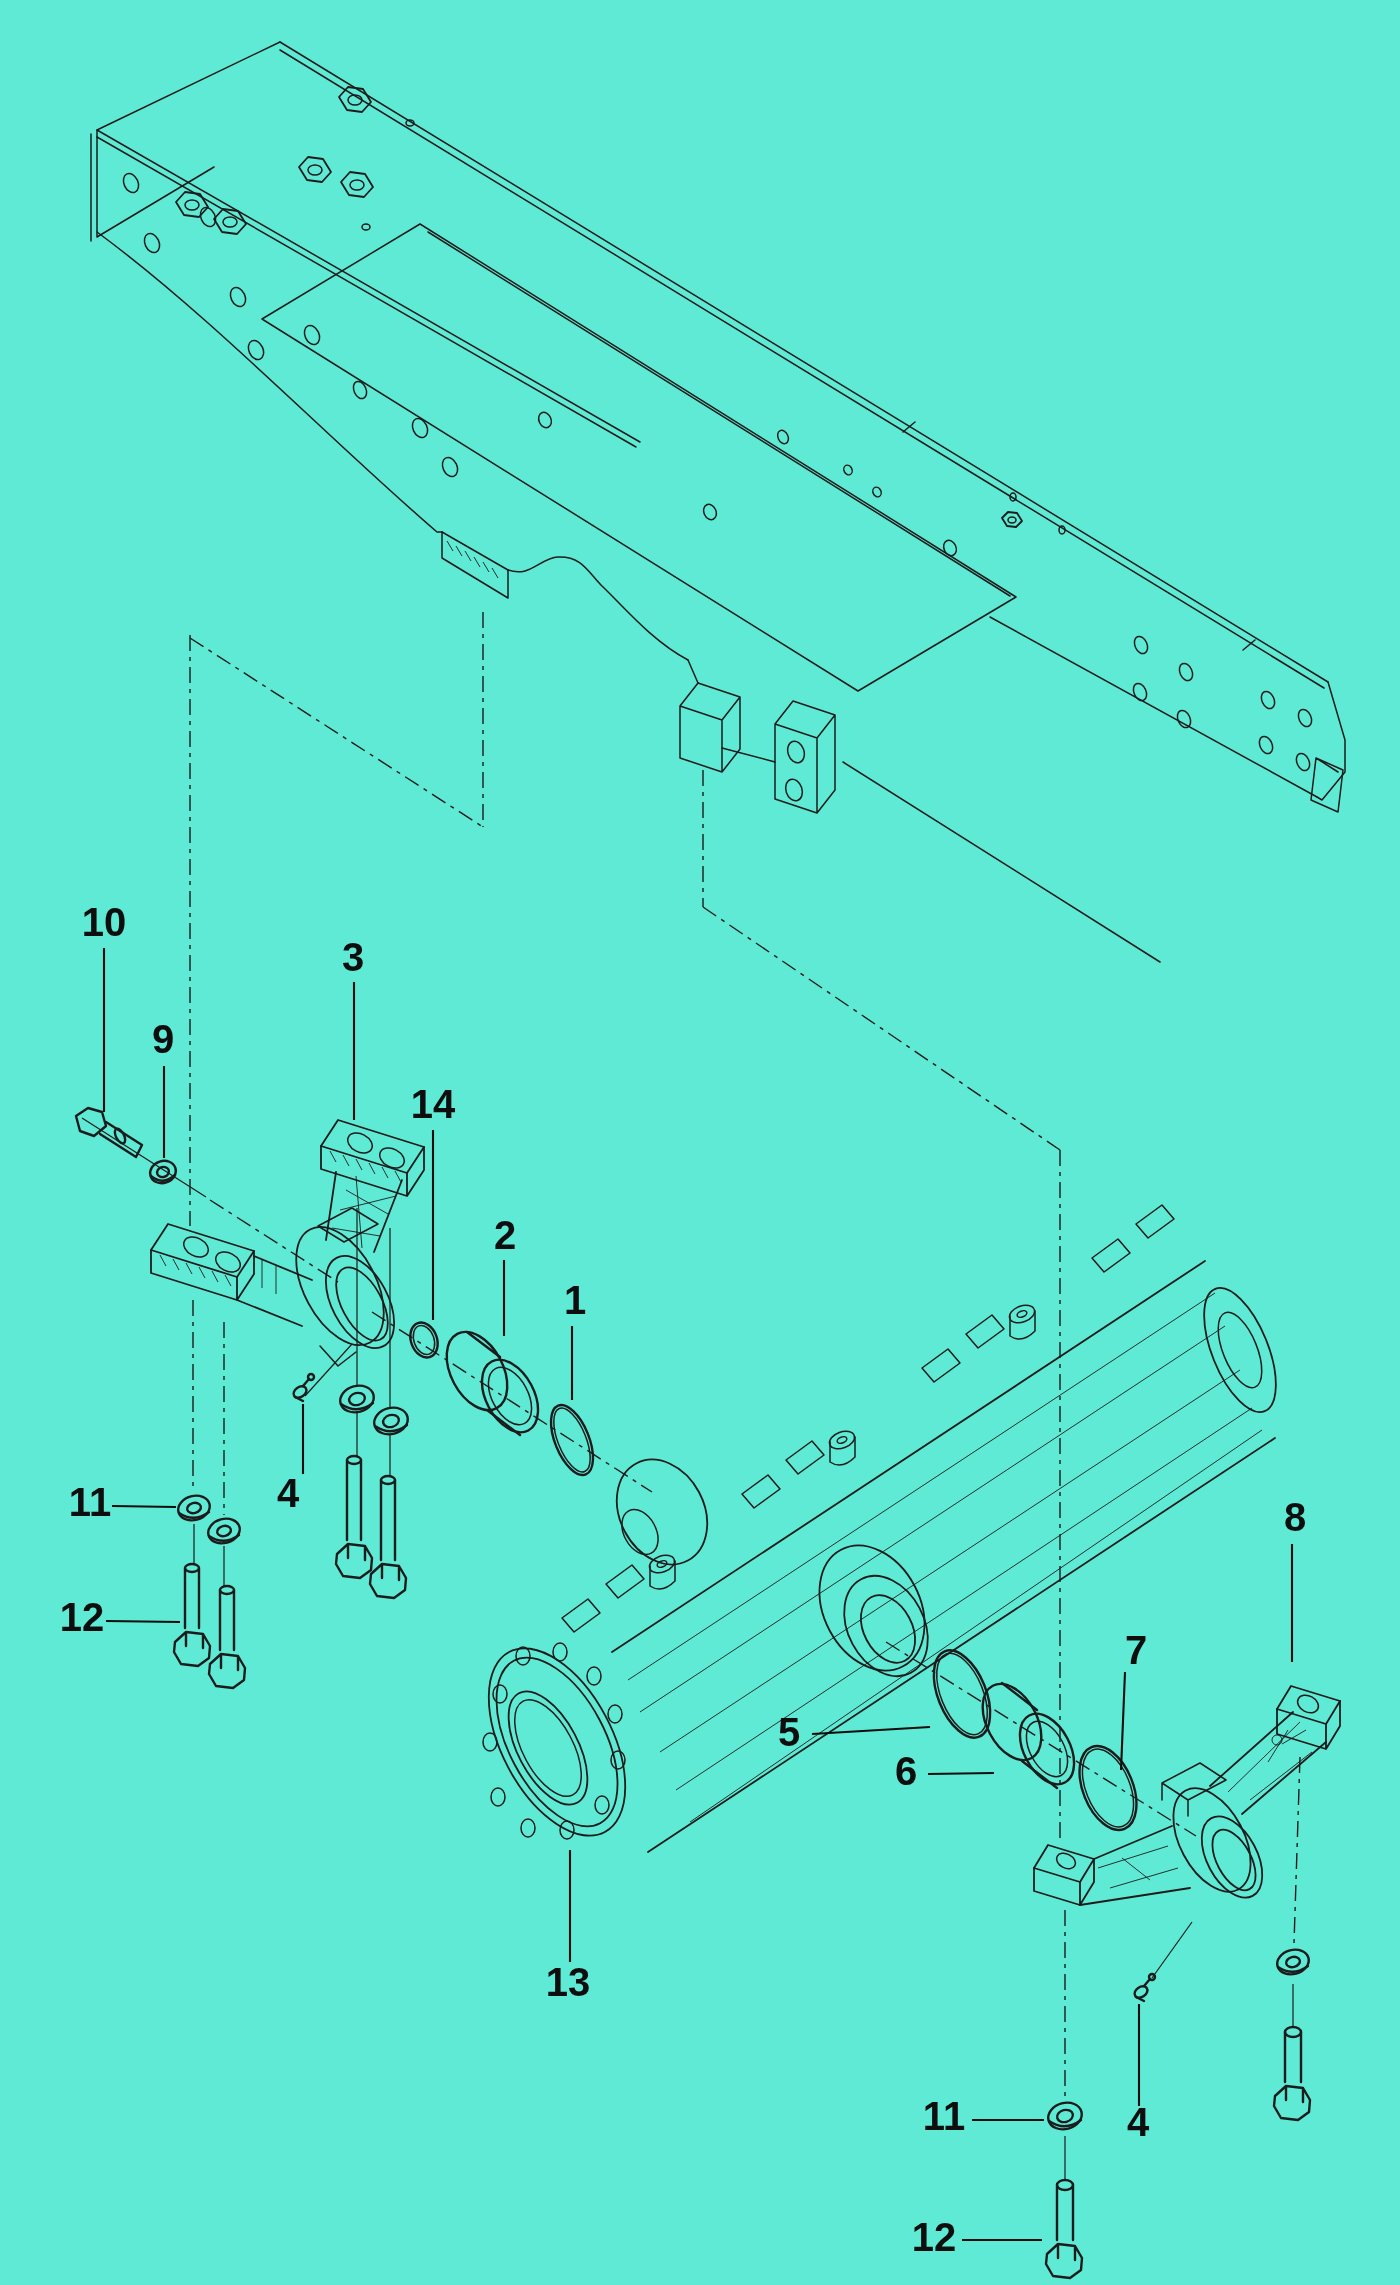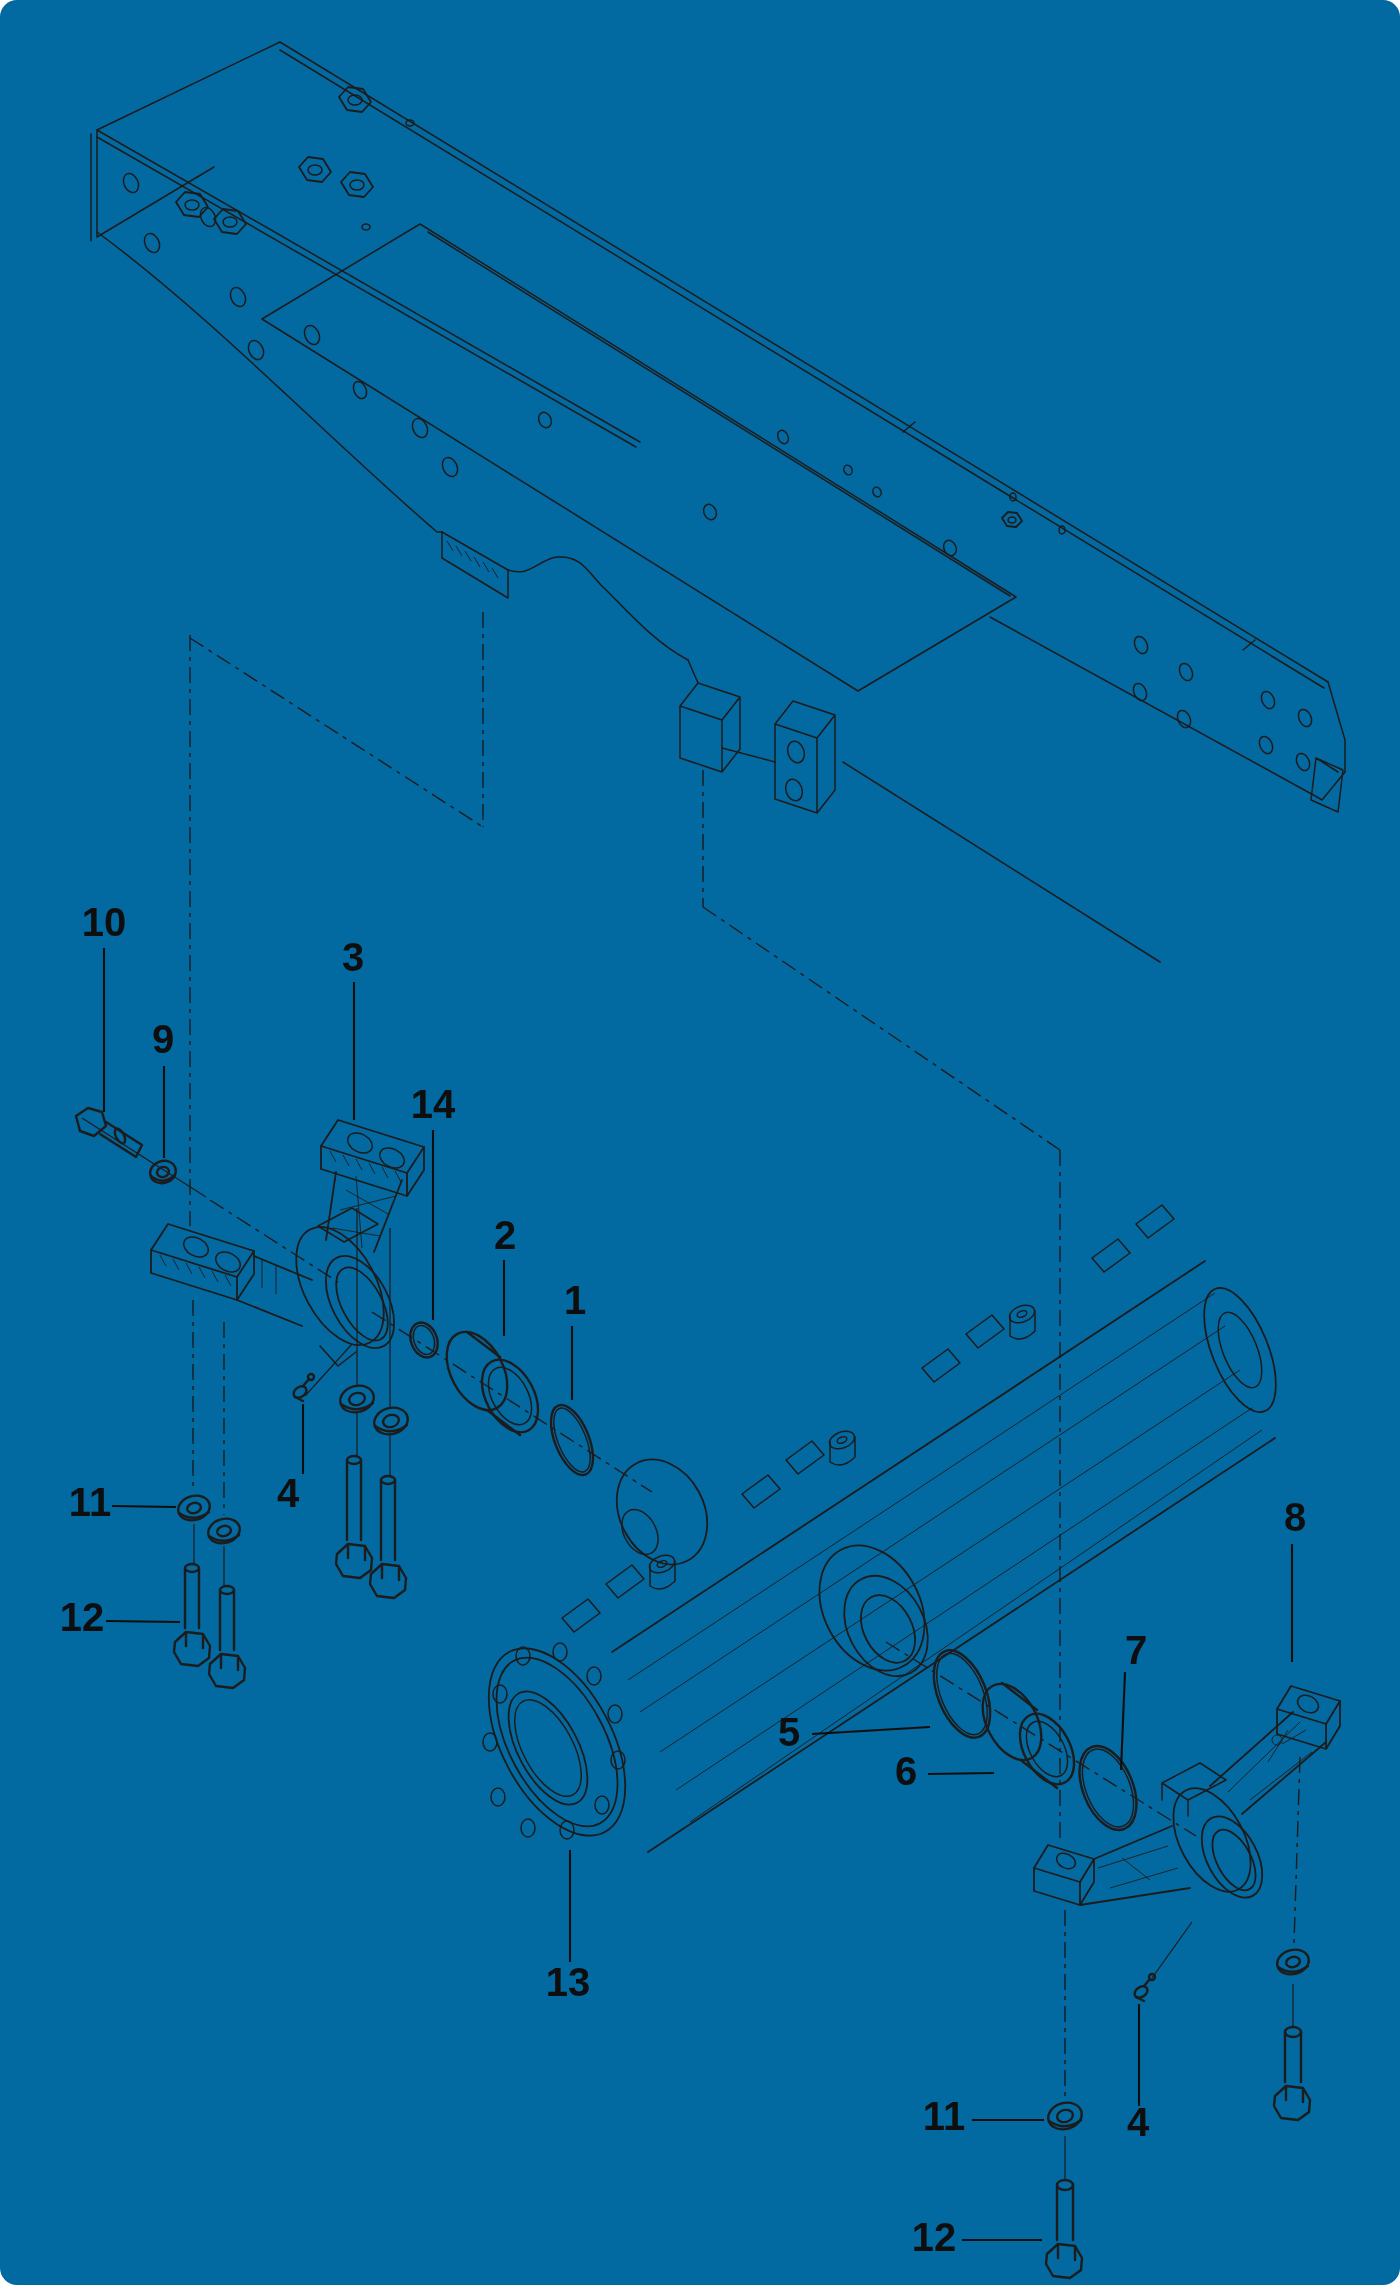--- a/index.html
+++ b/index.html
@@ -1,17 +1,17 @@
 <!DOCTYPE html>
 <html><head>
 <meta charset="utf-8">
 <style>
   html,body{margin:0;padding:0;background:#ffffff;}
-  .stage{position:relative;width:1400px;height:2285px;background:#0369a1;overflow:hidden;
-         font-family:"Liberation Sans", sans-serif;border-radius:17px;}
+  .stage{position:relative;width:1400px;height:2285px;background:#5eead4;overflow:hidden;
+         font-family:"Liberation Sans", sans-serif;}
   svg{position:absolute;inset:0;display:block;}
   .s1{stroke:#1c1c1c;stroke-width:1.5;fill:none;stroke-linecap:round;stroke-linejoin:round;}
   .s2{stroke:#1c1c1c;stroke-width:1.8;fill:none;stroke-linecap:round;stroke-linejoin:round;}
   .s3{stroke:#1c1c1c;stroke-width:2.4;fill:none;stroke-linecap:round;stroke-linejoin:round;}
   .thin{stroke:#1c1c1c;stroke-width:0.9;fill:none;}
   .dd{stroke:#1c1c1c;stroke-width:1.4;fill:none;stroke-dasharray:16 6 4 6;}
   .ax{stroke:#1c1c1c;stroke-width:1.2;fill:none;}
   .ld{stroke:#0e0e0e;stroke-width:2.1;fill:none;}
   .lbl{fill:#0e0e0e;font-weight:700;font-size:40px;font-family:"Liberation Sans",sans-serif;}
 </style>

